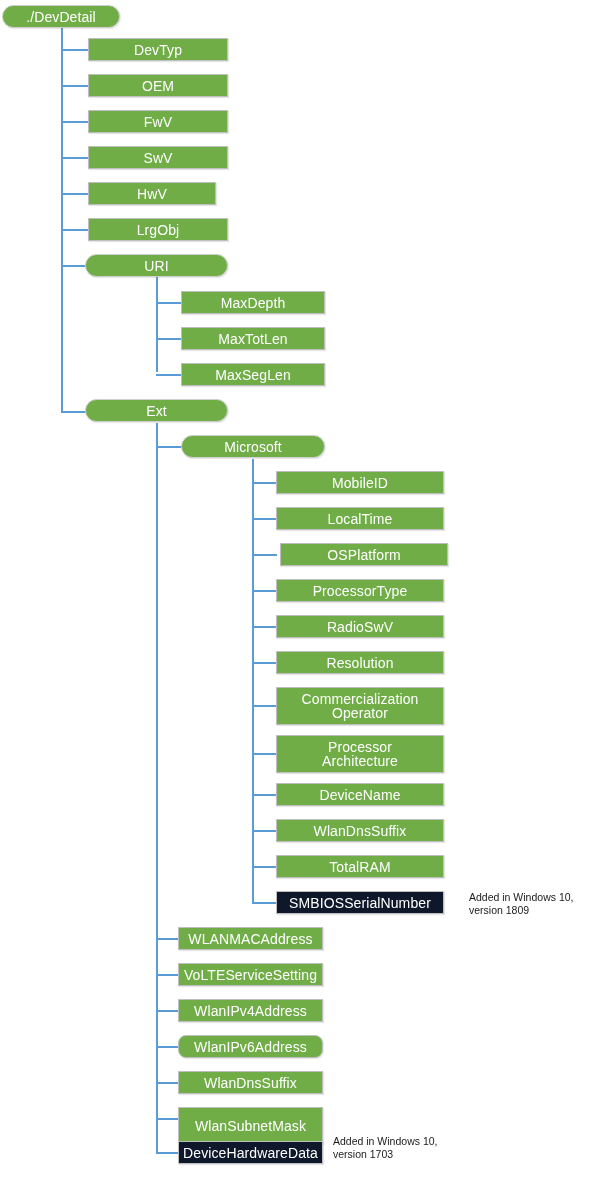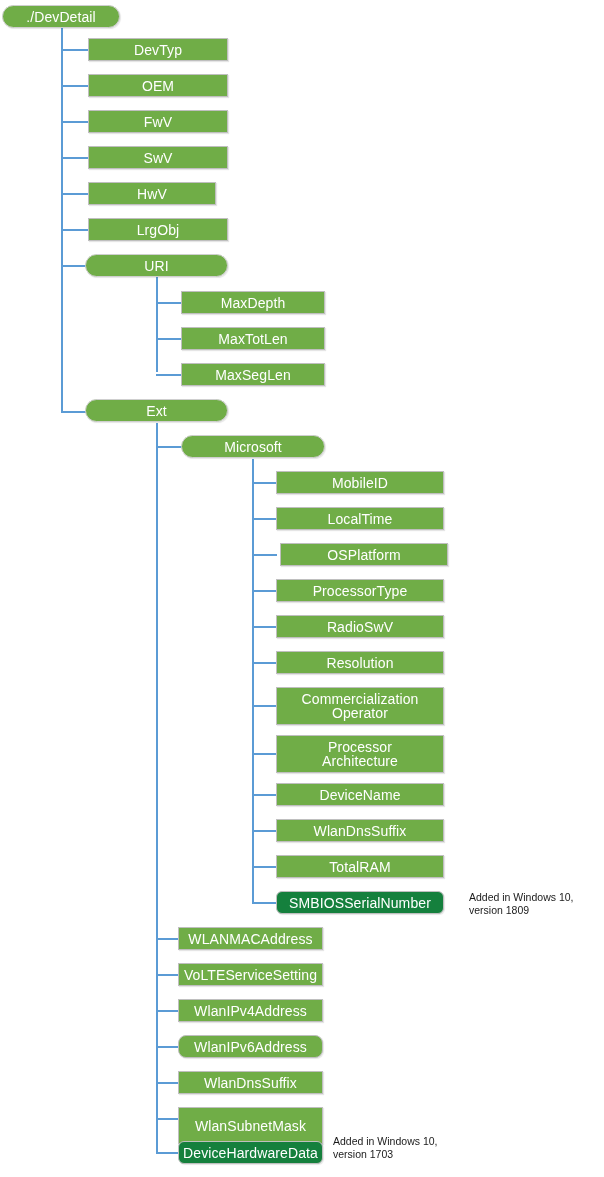--- a/index.html
+++ b/index.html
@@ -30,21 +30,21 @@
     line-height:14px;
     letter-spacing:.1px;
     border:1px solid #BFBFBF;
     background:#70AD47;
     box-shadow:1px 1px 1px rgba(0,0,0,.10);
     padding:0 3px;
     white-space:pre-line;
     z-index:2;
   }
   .node.round{border-radius:14px;border-color:#cfcfcf;}
-  .node.blue{background:#15803d;border-radius:6px;}
+  .node.blue{background:#0f172a;}
 
   
   .annot{
     position:absolute;
     color:#1a1a1a;
     font-size:10.5px;
     line-height:13px;
     white-space:pre-line;
     font-family:"Liberation Sans","DejaVu Sans",sans-serif;
     z-index:3;

